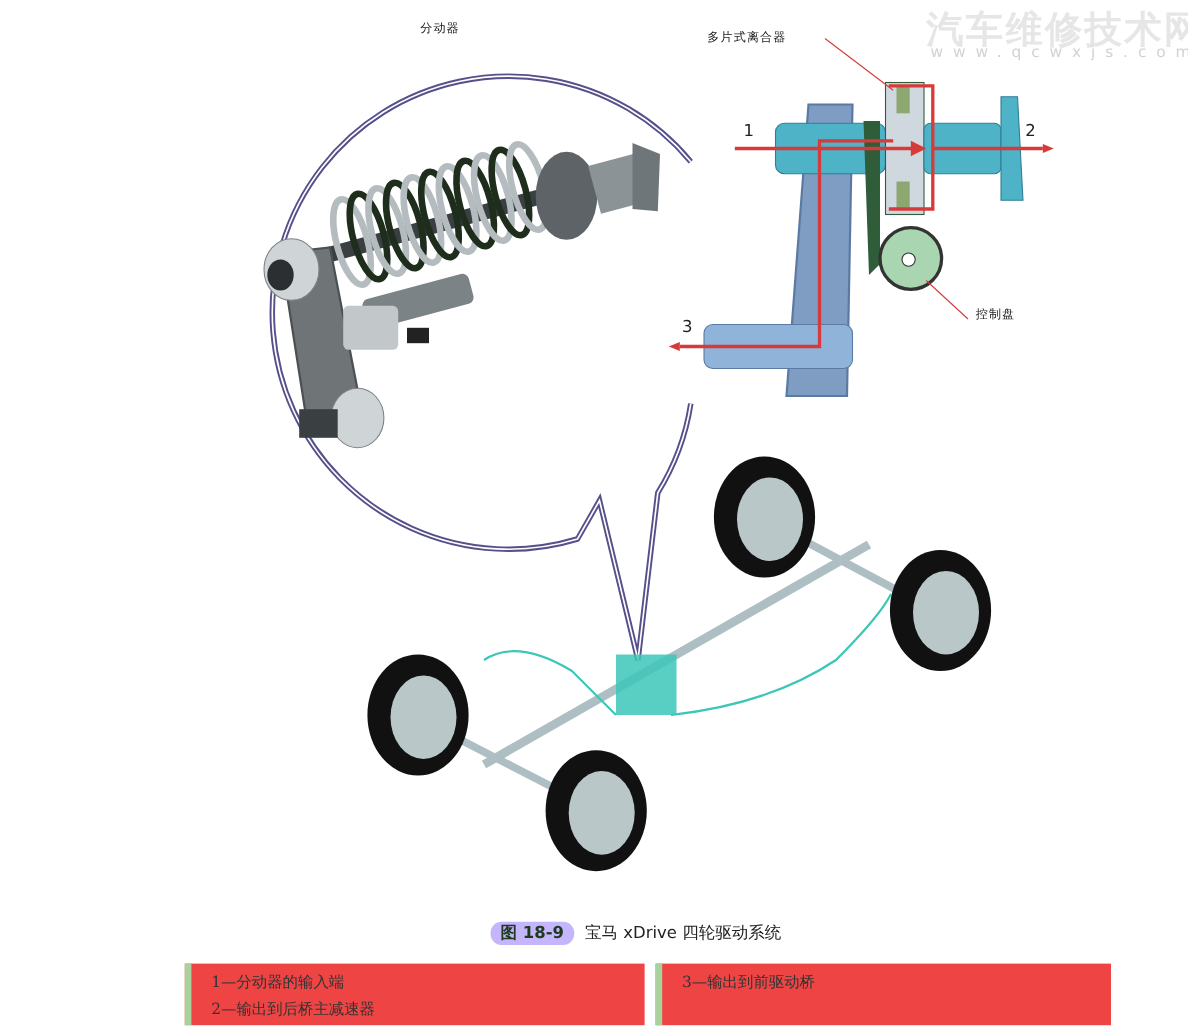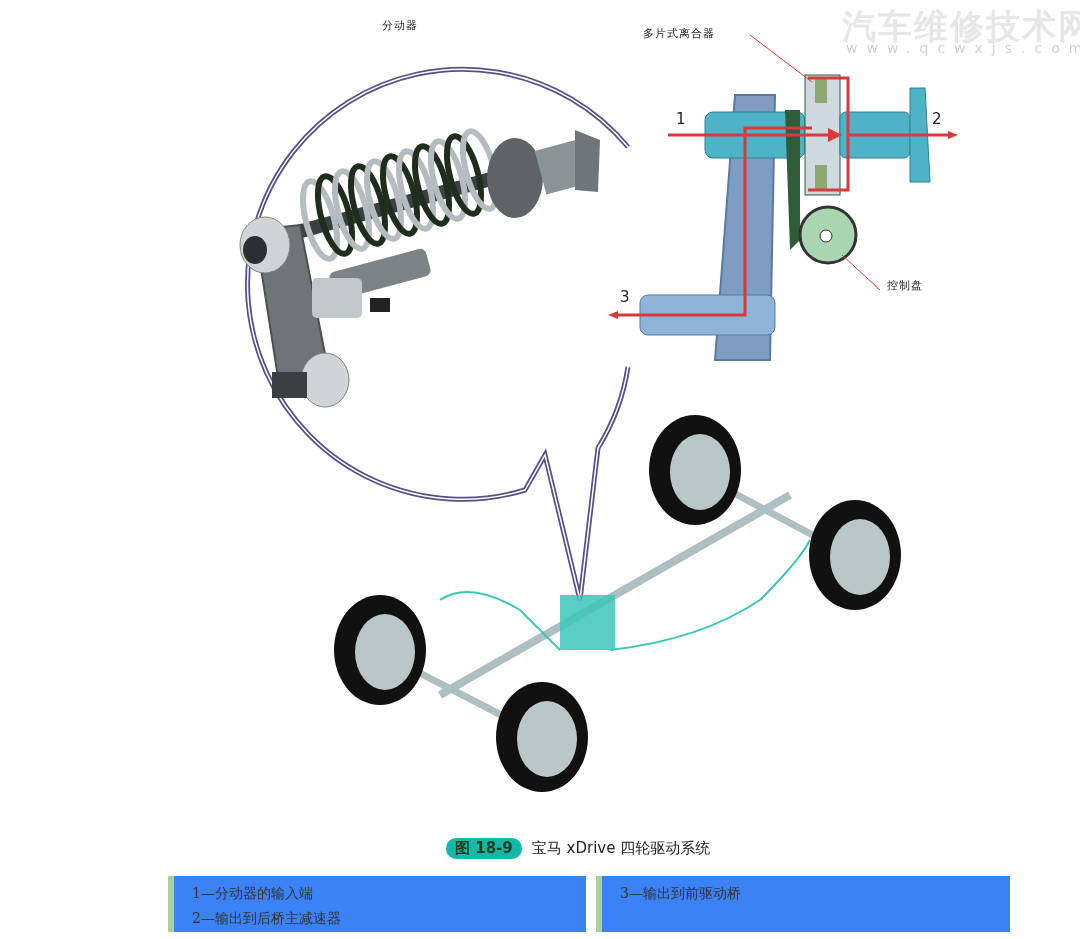--- a/index.html
+++ b/index.html
@@ -4,23 +4,23 @@
 <style>
   html, body { margin:0; padding:0; background:#ffffff; }
   body { width:1080px; height:939px; position:relative; overflow:hidden;
          font-family:"DejaVu Sans", sans-serif; color:#222; }
   .abs { position:absolute; }
   .watermark-title { left:842px; top:4px; font-size:34px; font-weight:bold; color:#e6e6e6; letter-spacing:2px; white-space:nowrap; }
   .watermark-url { left:846px; top:40px; font-size:14px; color:#d2d2d2; letter-spacing:9px; white-space:nowrap; }
   .lbl { font-size:11px; color:#222; white-space:nowrap; letter-spacing:1px; }
   .num { font-size:15px; color:#222; }
   .caption { left:446px; top:838px; display:flex; align-items:center; gap:10px; }
-  .fig-badge { background:#14b8a6; color:#1e3a1e; border-radius:10px; padding:1px 9px; font-size:15px; font-weight:bold; }
+  .fig-badge { background:#c4b5fd; color:#1e3a1e; border-radius:10px; padding:1px 9px; font-size:15px; font-weight:bold; }
   .fig-title { font-size:15px; font-weight:normal; color:#222; }
-  .legend { top:876px; height:56px; background:#3b82f6; border-left:6px solid #a9d19c; box-sizing:border-box; padding:5px 0 0 18px; }
+  .legend { top:876px; height:56px; background:#ef4444; border-left:6px solid #a9d19c; box-sizing:border-box; padding:5px 0 0 18px; }
   .legend .item { font-family:"DejaVu Serif", serif; font-size:14px; color:#333; line-height:25px; white-space:nowrap; }
   svg { position:absolute; left:0; top:0; }
 </style>
 </head>
 <body>
 
 <div class="abs watermark-title">汽车维修技术网</div>
 <div class="abs watermark-url">www.qcwxjs.com</div>
 
 <svg width="1080" height="830" viewBox="0 0 1080 830">

